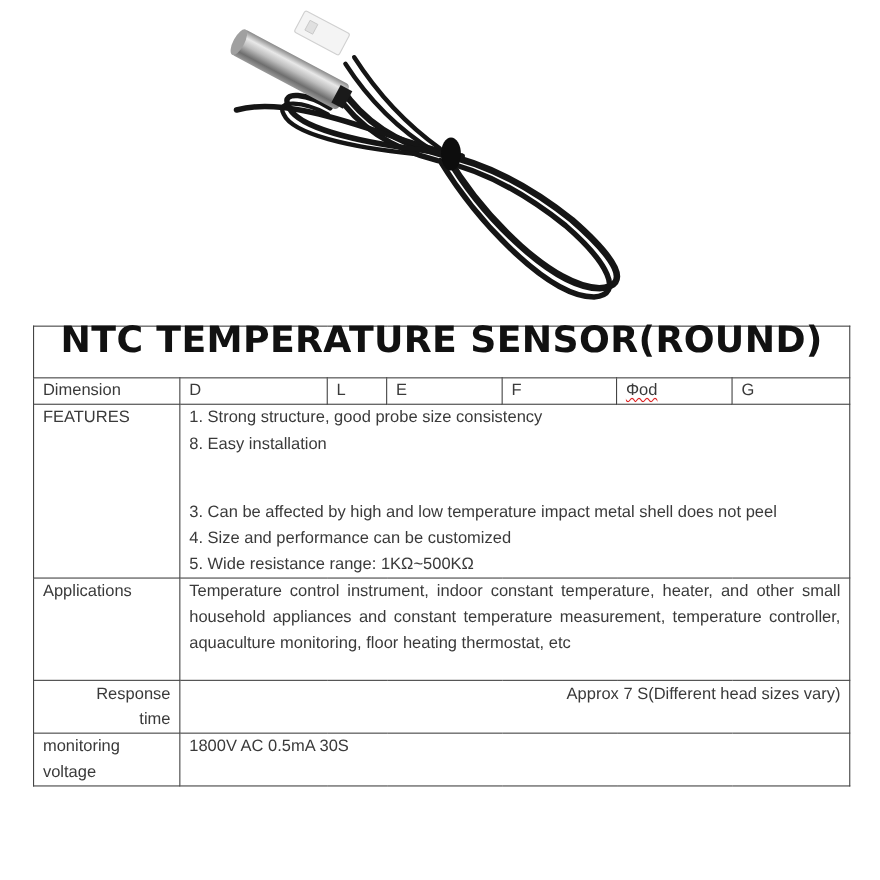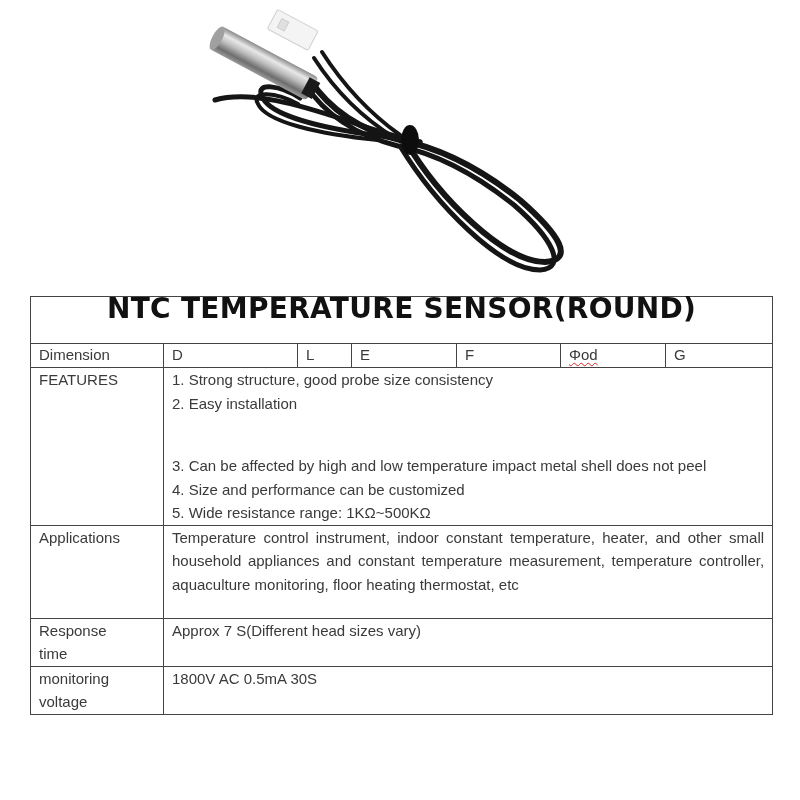--- a/index.html
+++ b/index.html
@@ -8,32 +8,32 @@
   .product-photo svg { width: 800px; height: 292px; display: block; }
 
   table.spec {
     position: absolute; left: 30px; top: 296px; width: 742px;
     border-collapse: collapse; table-layout: fixed;
     font-family: "Liberation Sans", sans-serif; font-size: 15px; color: #3a3a3a;
   }
   table.spec td { border: 1.5px solid #444; padding: 0 8px; vertical-align: top; line-height: 23.5px; }
   td.title-cell {
     height: 46px; text-align: center; vertical-align: middle; padding: 0;
-    font-family: "DejaVu Sans", sans-serif; font-weight: bold; font-size: 28px; color: #111; letter-spacing: 0.3px;
+    font-family: "DejaVu Sans", sans-serif; font-weight: bold; font-size: 33px; color: #111; letter-spacing: 0.3px;
   }
   tr.dim td { height: 23px; line-height: 22px; margin-top: 36px; }
   td.lbl { padding-left: 9px; }
   td.val { padding-left: 8px; }
   .feat-line { display: block; }
   .justify { text-align: justify; text-align-last: left; margin-top: 39px; }
   .squiggle { text-decoration: underline wavy #d22; text-decoration-thickness: 1px; text-underline-offset: 2px; }
   tr.features td { height: 141px; }
   tr.apps td { height: 92px; }
   tr.work td { height: 70px; }
-  tr.resp td { height: 46px; }
+  tr.resp td { height: 46px; text-align: right; }
   tr.withstand td { height: 47px; }
 </style>
 </head>
 <body>
 
 <div class="product-photo">
   <svg viewBox="0 0 800 292" xmlns="http://www.w3.org/2000/svg">
     <defs>
       <linearGradient id="steel" x1="0" y1="0" x2="0" y2="1">
         <stop offset="0" stop-color="#8a8a8a"></stop>
@@ -89,21 +89,21 @@
     <td class="val">L</td>
     <td class="val">E</td>
     <td class="val">F</td>
     <td class="val"><span class="squiggle">Φod</span></td>
     <td class="val">G</td>
   </tr>
   <tr class="features">
     <td class="lbl">FEATURES</td>
     <td colspan="6" class="val justify">
       <span class="feat-line">1. Strong structure, good probe size consistency</span>
-      <span class="feat-line">2. Easy installation</span>
+      <span class="feat-line">8. Easy installation</span>
       <span class="feat-line justify">3. Can be affected by high and low temperature impact metal shell does not peel</span>
       <span class="feat-line">4. Size and performance can be customized</span>
       <span class="feat-line">5. Wide resistance range: 1KΩ~500KΩ</span>
     </td>
   </tr>
   <tr class="apps">
     <td class="lbl">Applications</td>
     <td colspan="6" class="val justify">Temperature control instrument, indoor constant temperature, heater, and other small household appliances and constant temperature measurement, temperature controller, aquaculture monitoring, floor heating thermostat, etc</td>
   </tr>
   <tr class="resp">

